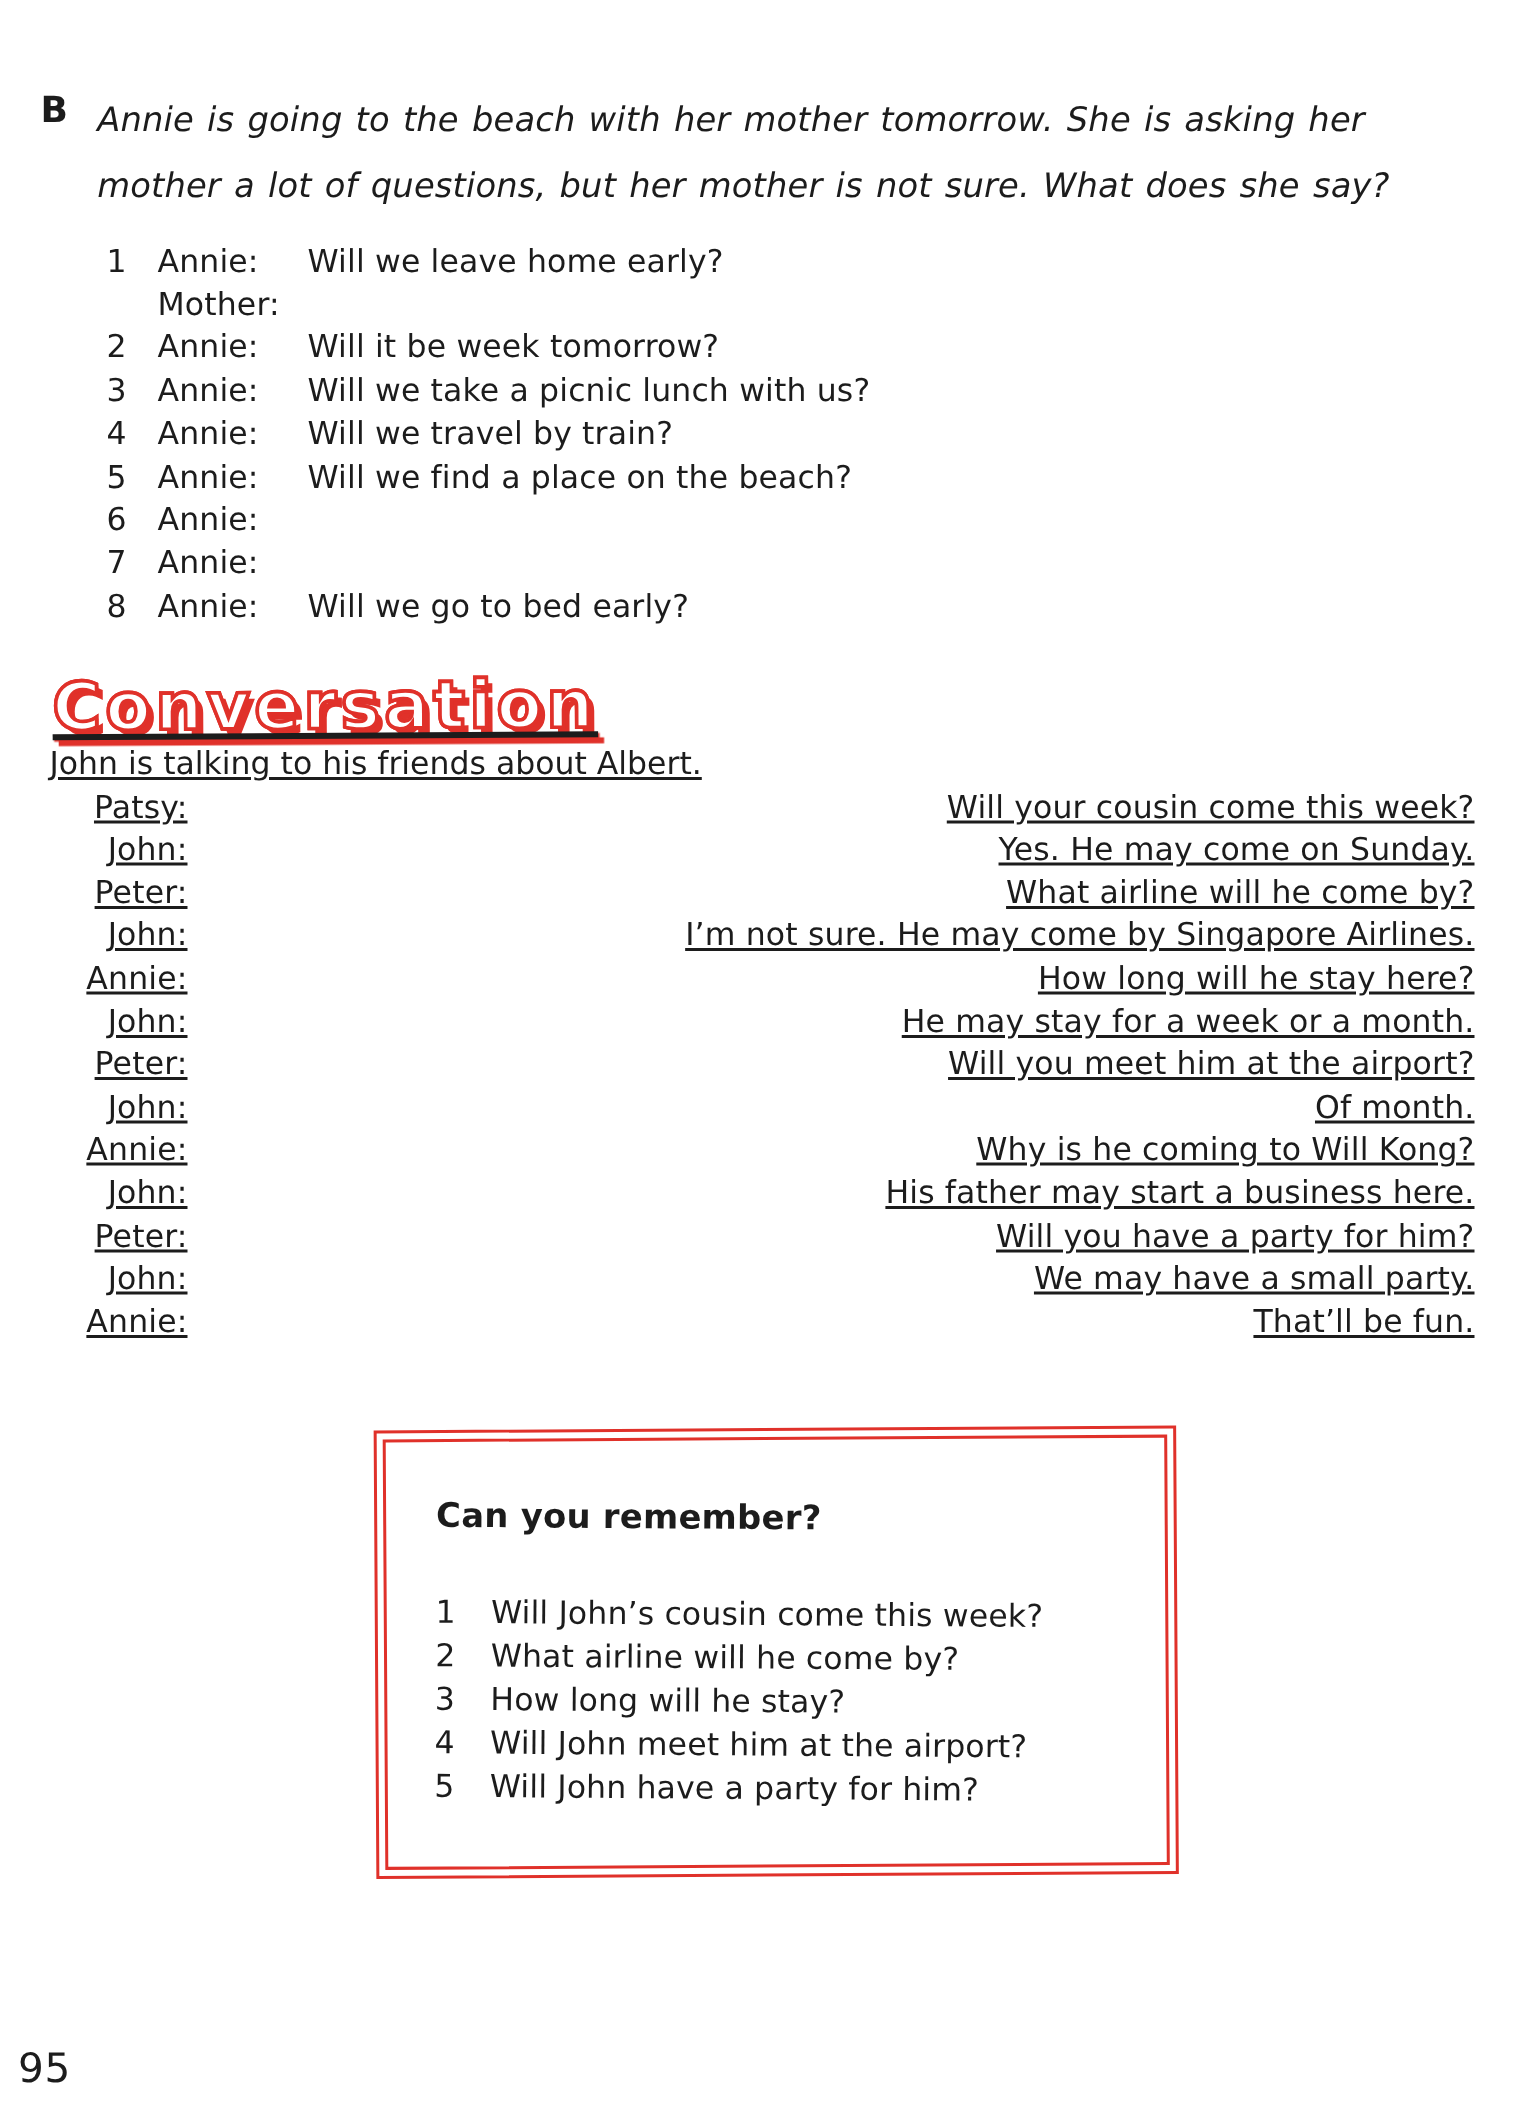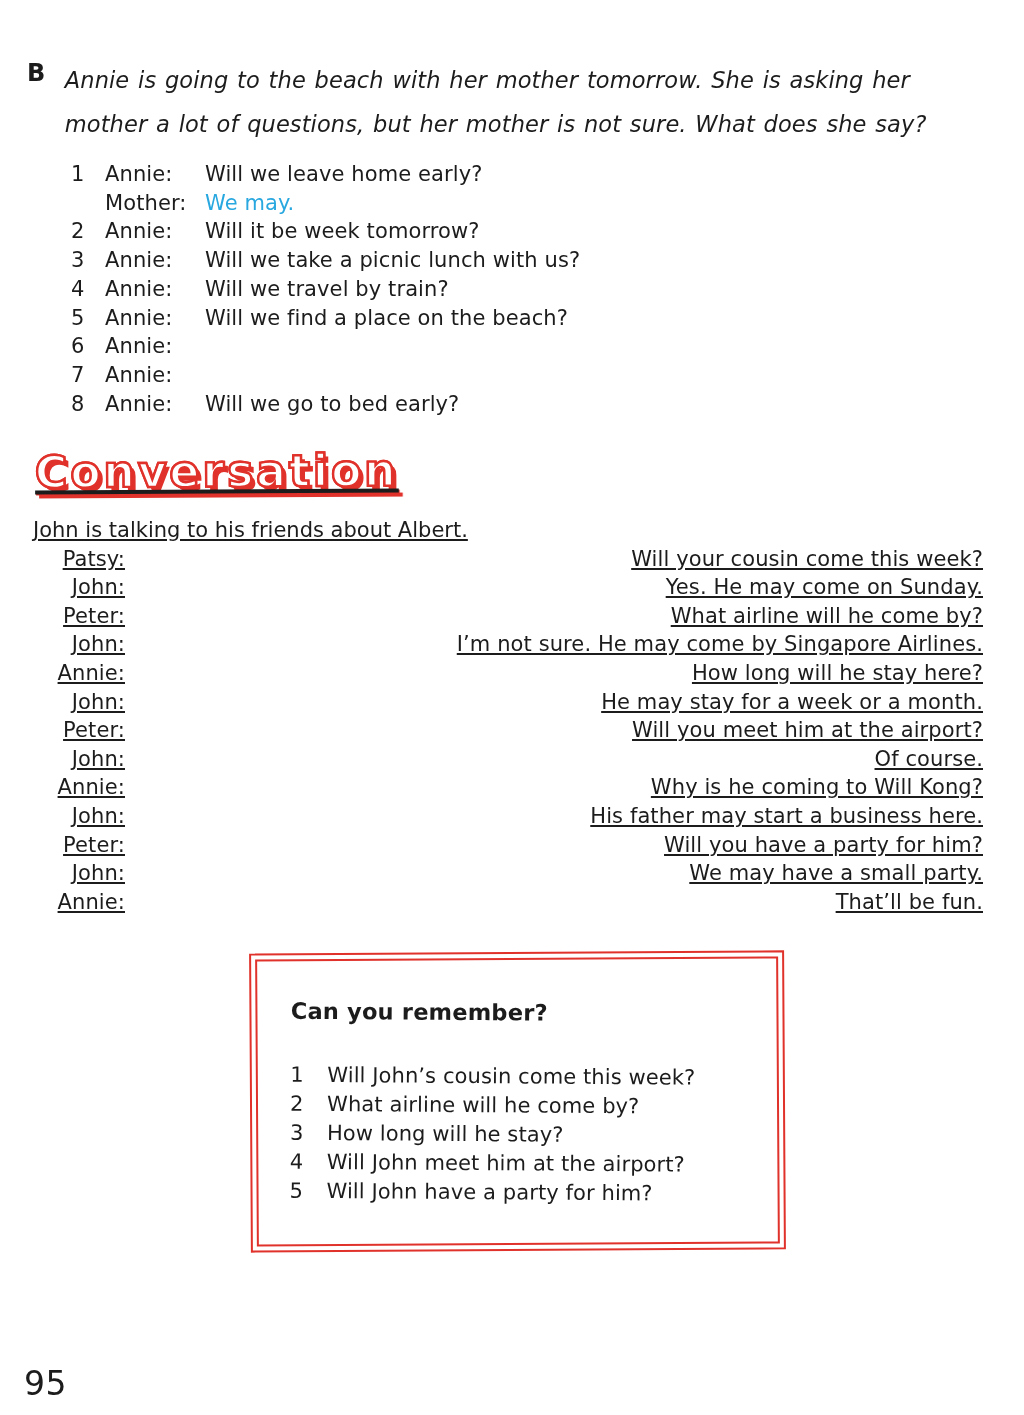--- a/index.html
+++ b/index.html
@@ -36,21 +36,21 @@
   
   .conversation { position: absolute; top: 444px; left: 33px; width: 950px; text-decoration: underline; }
   .conv-heading {
     font-size: 44px; font-weight: 800; letter-spacing: 3px;
     color: #fff;
     -webkit-text-stroke: 2.4px var(--red);
     text-shadow: 4px 4px 0 var(--red), 1px 1px 0 var(--red);
     transform: rotate(-0.3deg);
     margin-left: 2px;
   }
-  .narration { margin-top: 21px; font-size: 21px; line-height: 28.6px; }
+  .narration { font-size: 21px; line-height: 28.6px; }
   .conv-lines { margin-top: 0; }
   .conv-line {
     display: grid; grid-template-columns: 92px auto;
     font-size: 21px; line-height: 28.6px; letter-spacing: .1px; text-align: right;
   }
 
   
   .remember-box {
     position: absolute; top: 952px; left: 250px;
     width: 535px; height: 299px;
@@ -69,22 +69,22 @@
   }
   .box-content h2 { font-size: 22.5px; font-weight: bold; letter-spacing: .2px; }
   .q-list { margin-top: 37px; }
   .q-line {
     display: grid; grid-template-columns: 37px auto;
     font-size: 21px; line-height: 29px; letter-spacing: .1px;
   }
 
   
   .page-num {
-    position: absolute; left: 24px; top: 1364px;
-    font-size: 33px; letter-spacing: .5px; text-align: center;
+    position: absolute; left: 12px; top: 1364px;
+    font-size: 27px; letter-spacing: .5px; text-align: center;
   }
 </style>
 </head>
 <body>
 
 <div class="page">
 
   <section class="section-b">
     <div class="b-row">
       <span class="b-label">B</span>
@@ -94,21 +94,20 @@
 
         <div class="b-item">
           <span class="num">1</span>
           <span class="speaker">Annie:</span>
           <span class="text">Will we leave home early?</span>
         </div>
 
         <div class="b-item">
           <span class="num"></span>
           <span class="speaker">Mother:</span>
-          <span class="text blue">We may.</span>
         </div>
 
         <div class="b-item">
           <span class="num">2</span>
           <span class="speaker">Annie:</span>
           <span class="text">Will it be week tomorrow?</span>
         </div>
 
         <div class="b-item">
           <span class="num">3</span>
@@ -181,21 +180,21 @@
           <span class="text">He may stay for a week or a month.</span>
         </div>
 
         <div class="conv-line">
           <span class="speaker">Peter:</span>
           <span class="text">Will you meet him at the airport?</span>
         </div>
 
         <div class="conv-line">
           <span class="speaker">John:</span>
-          <span class="text">Of course.</span>
+          <span class="text">Of month.</span>
         </div>
 
         <div class="conv-line">
           <span class="speaker">Annie:</span>
           <span class="text">Why is he coming to Will Kong?</span>
         </div>
 
         <div class="conv-line">
           <span class="speaker">John:</span>
           <span class="text">His father may start a business here.</span>

